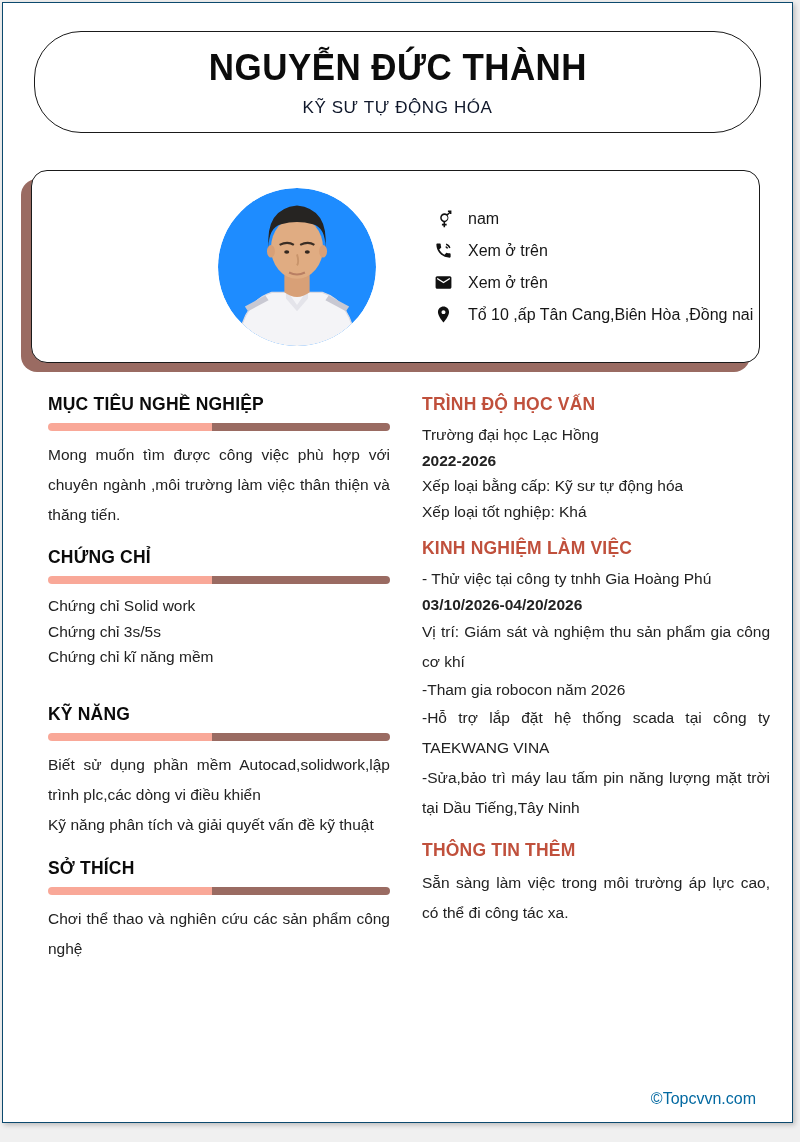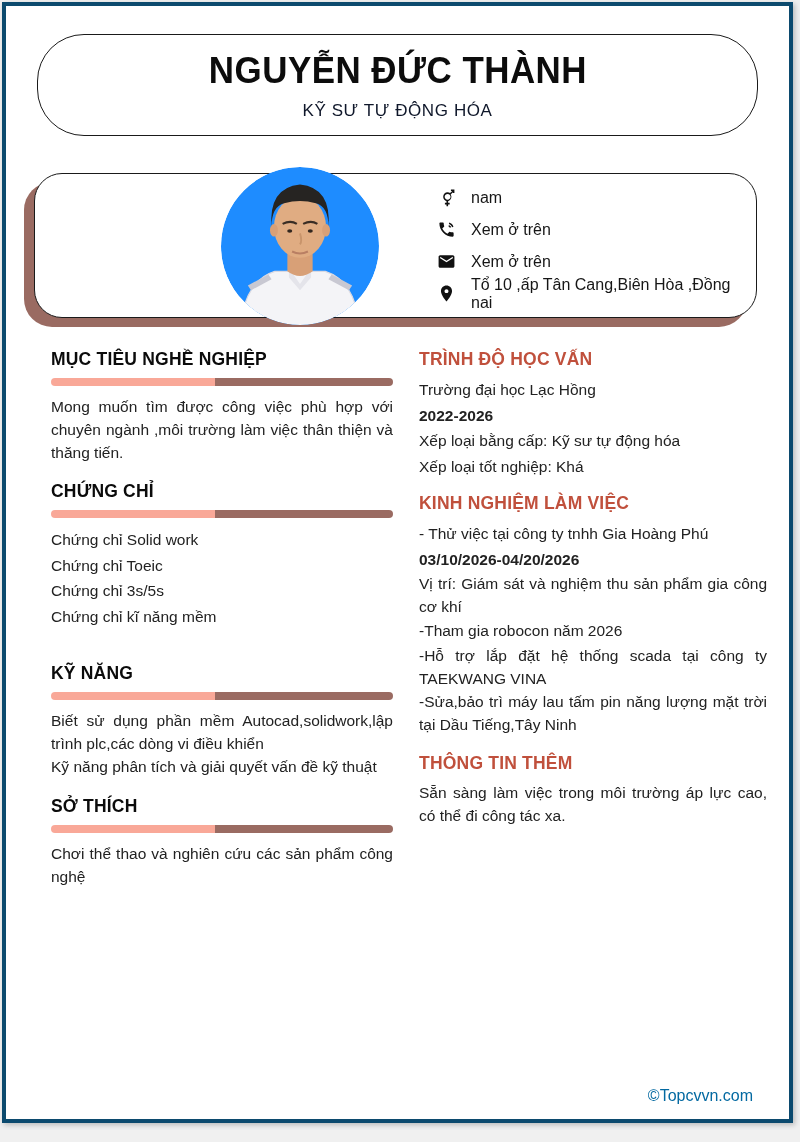--- a/index.html
+++ b/index.html
@@ -7,21 +7,21 @@
   body {
     font-family:"Liberation Sans", sans-serif;
     background:#f0f0f0;
     position:relative;
     color:#1c1c1c;
   }
   .page {
     position:absolute; top:2px; left:2px;
     width:791px; height:1121px;
     background:#ffffff;
-    border:4px solid #0c4a6e;
+    border:1px solid #0c4a6e;
     box-shadow:2px 2px 5px rgba(0,0,0,.22);
     overflow:hidden;
   }
   
   .header-box {
     margin:28px 31px 0;
     height:102px;
     border:1.5px solid #1a1a1a;
     border-radius:47px;
     background:#fff;
@@ -29,24 +29,24 @@
     align-items:center; justify-content:center;
     gap:9px;
   }
   .name { font-size:36px; font-weight:700; letter-spacing:.5px; color:#0c0c0c; transform:scaleX(.97); white-space:nowrap; }
   .role { font-size:17px; letter-spacing:.6px; color:#0f172a; }
 
   
   .profile-card {
     position:relative;
     margin:37px 32px 0 28px;
-    height:145px;
+    height:193px;
     background:#fff;
     border:1.5px solid #1a1a1a;
-    border-radius:28px;
+    border-radius:16px;
     box-shadow:-10px 9px 0 0 var(--mauve, #9A6B62);
     display:flex; align-items:center;
   }
   .avatar {
     width:158px; height:158px; flex:none;
     margin-left:186px;
     border-radius:50%;
     overflow:hidden;
   }
   .avatar svg { display:block; width:100%; height:100%; }
@@ -66,21 +66,21 @@
 
   .h-left {
     font-size:17.5px; font-weight:700; color:#0b0b0b;
     letter-spacing:.2px; margin-bottom:8px;
   }
   .bar {
     height:8px; border-radius:4px; margin-bottom:9px;
     background:linear-gradient(90deg, var(--salmon,#F9A898) 0 48%, var(--mauve,#9A6B62) 48% 100%);
   }
   .body-text {
-    font-size:15.5px; line-height:23px; color:#222;
+    font-size:15.5px; line-height:30px; color:#222;
     text-align:justify;
   }
   .list-line { font-size:15.5px; line-height:25.5px; color:#222; }
 
   .sec { margin-bottom:0; }
   .mt14 { margin-top:14px; }
   .mt17 { margin-top:17px; }
   .mt18 { margin-top:18px; }
   .mt34 { margin-top:34px; }
 
@@ -189,21 +189,20 @@
       <div class="sec">
         <div class="h-left">MỤC TIÊU NGHỀ NGHIỆP</div>
         <div class="bar"></div>
         <p class="body-text">Mong muốn tìm được công việc phù hợp với chuyên ngành ,môi trường làm việc thân thiện và thăng tiến.</p>
       </div>
 
       <div class="sec mt17">
         <div class="h-left">CHỨNG CHỈ</div>
         <div class="bar"></div>
         <div class="list-line">Chứng chỉ Solid work</div>
-        <div class="list-line">Chứng chỉ Toeic</div>
         <div class="list-line">Chứng chỉ 3s/5s</div>
         <div class="list-line">Chứng chỉ kĩ năng mềm</div>
       </div>
 
       <div class="sec mt34">
         <div class="h-left">KỸ NĂNG</div>
         <div class="bar"></div>
         <p class="body-text">Biết sử dụng phần mềm Autocad,solidwork,lập trình plc,các dòng vi điều khiển</p>
         <p class="body-text">Kỹ năng phân tích và giải quyết vấn đề kỹ thuật</p>
       </div>

